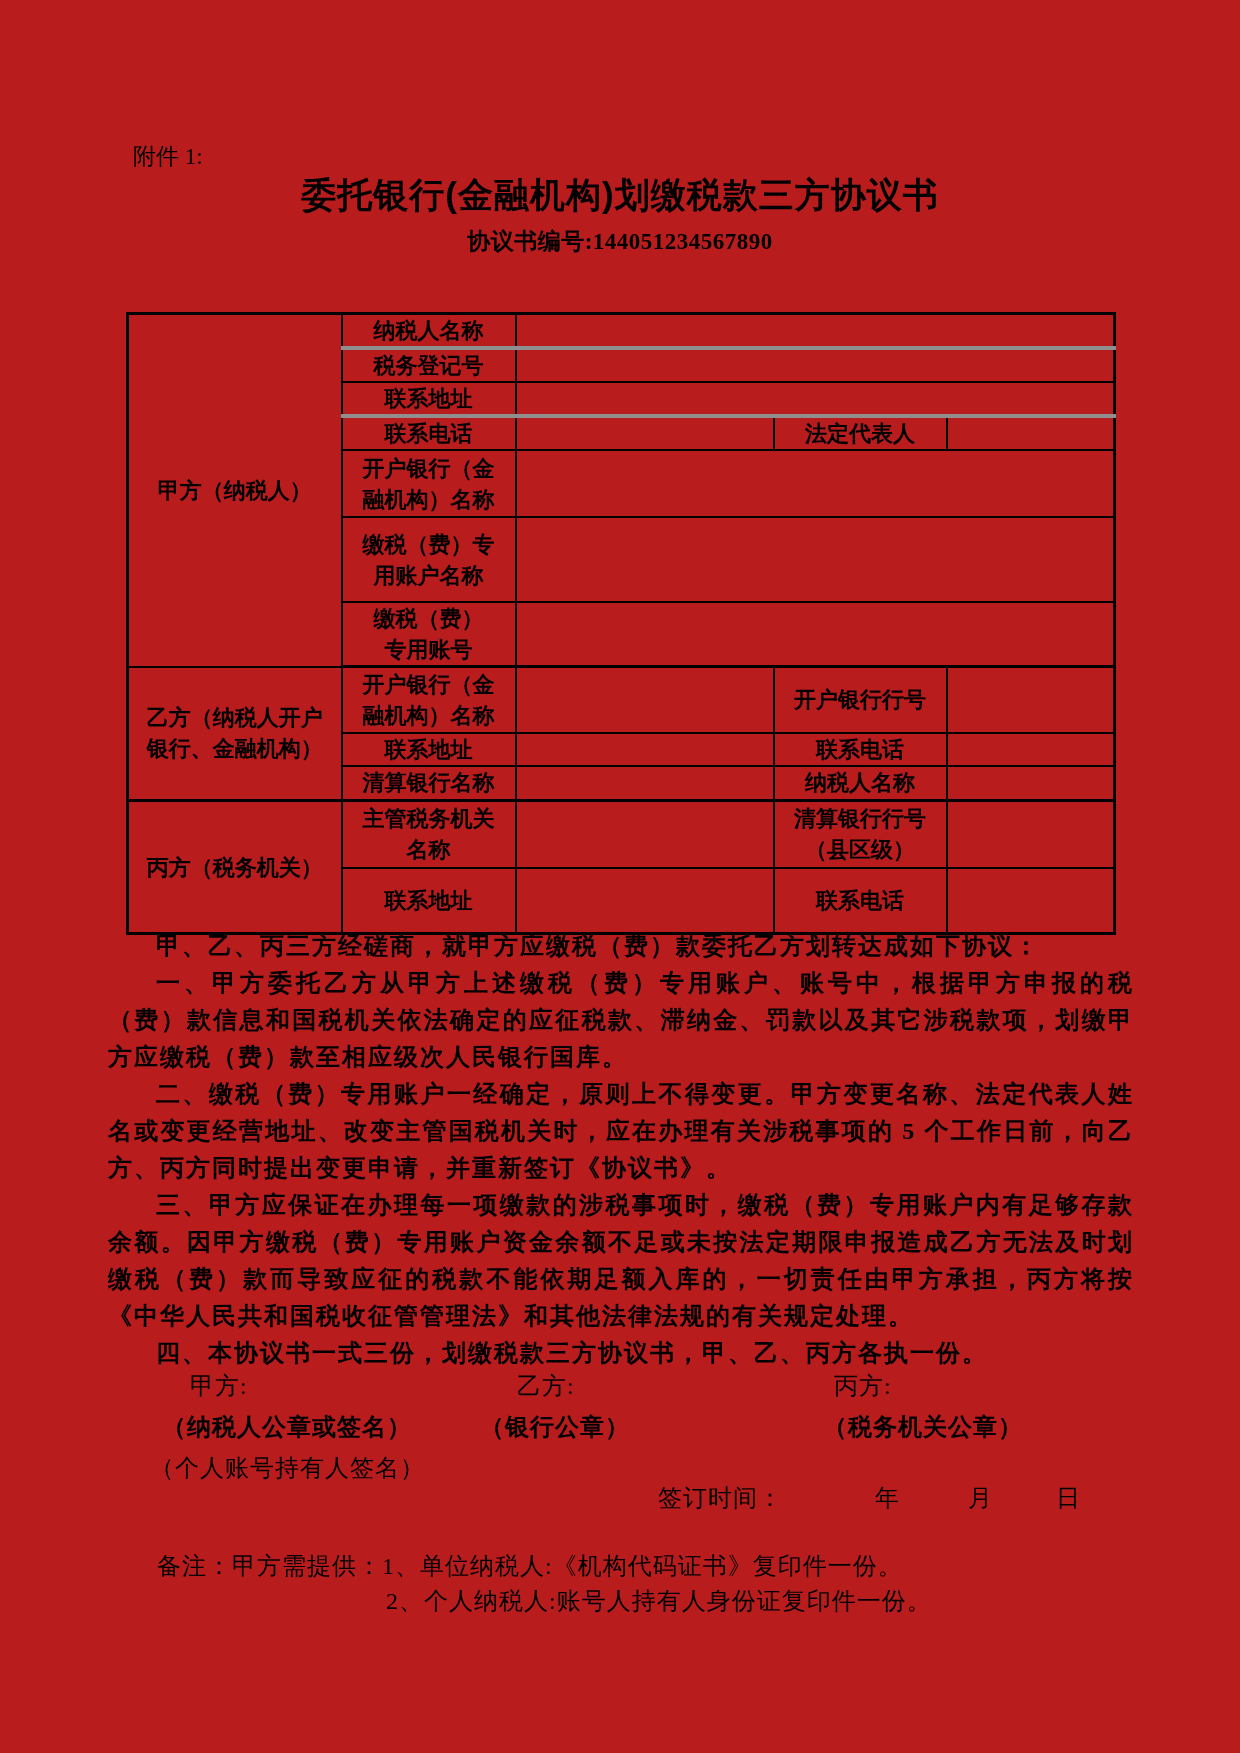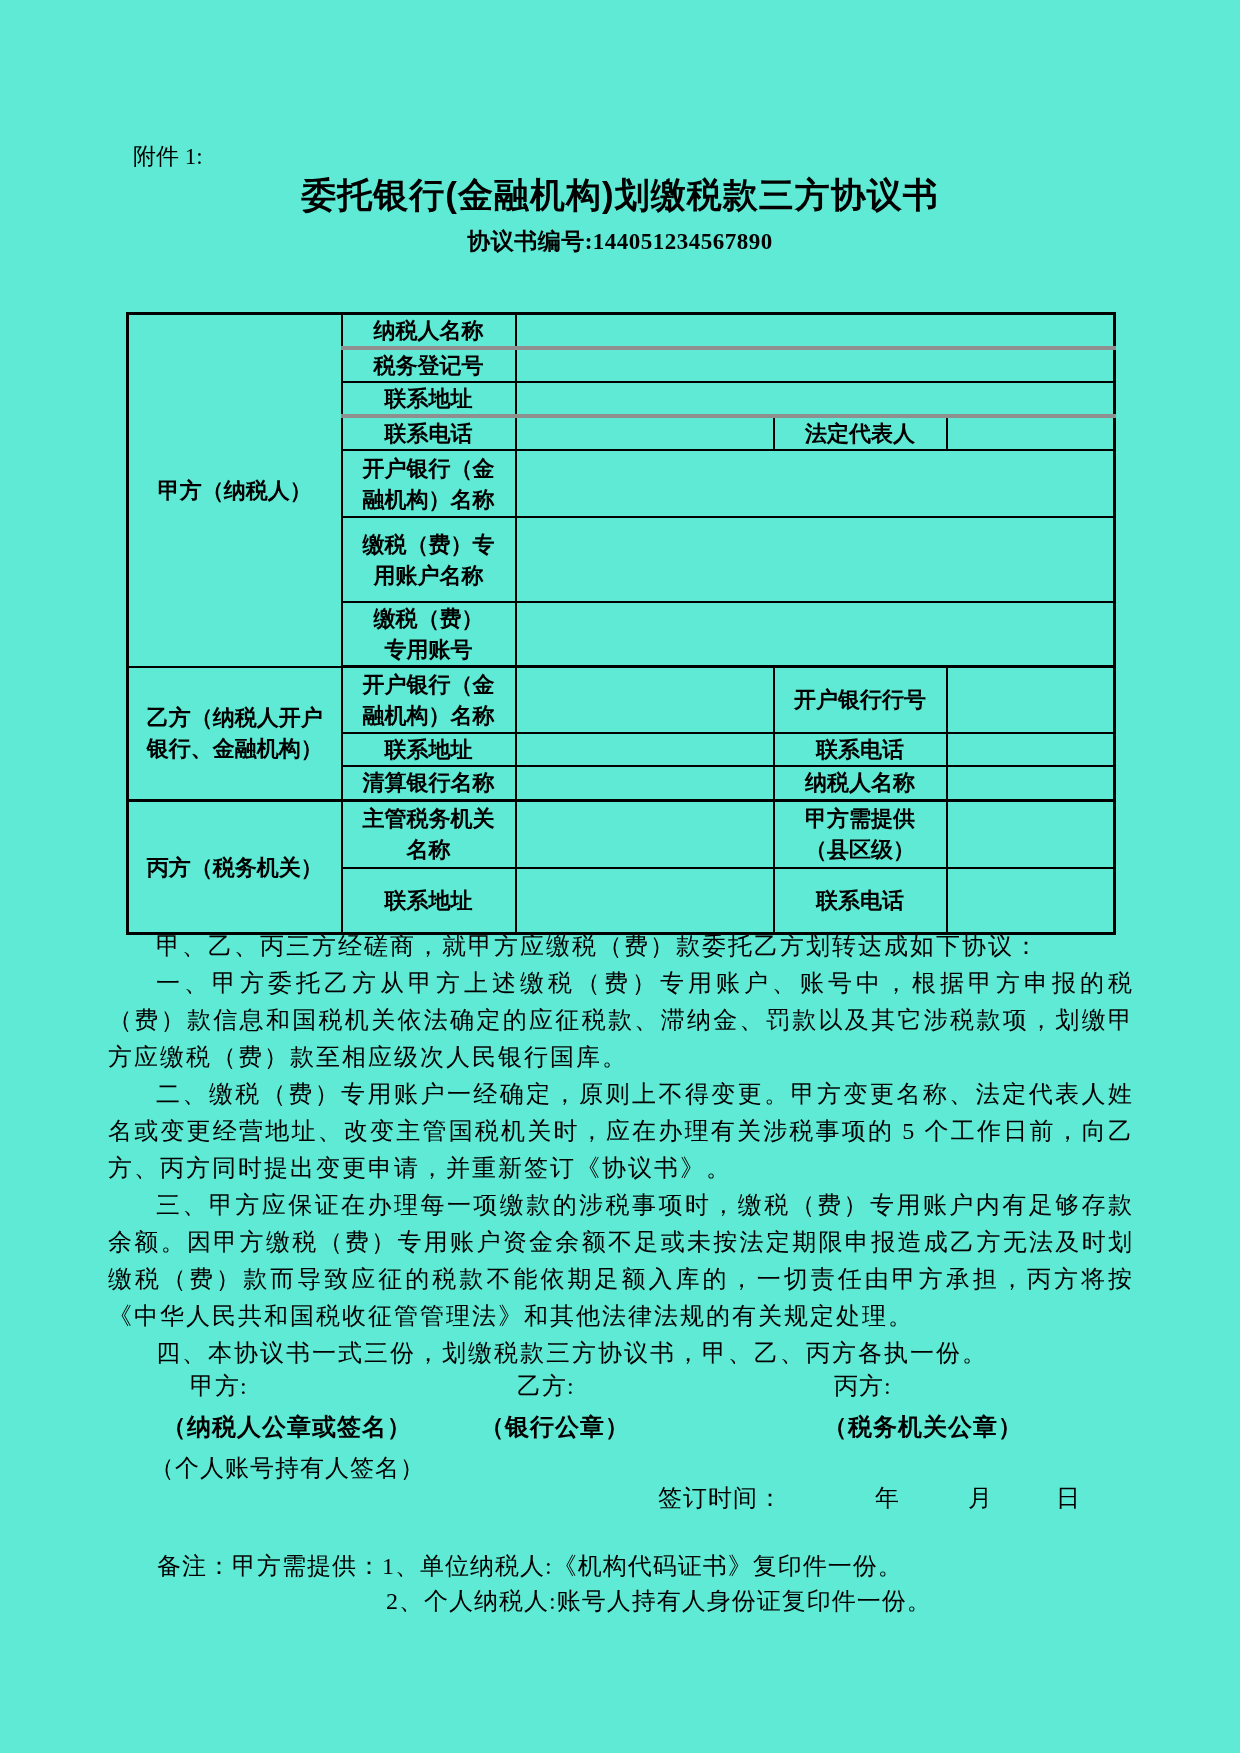--- a/index.html
+++ b/index.html
@@ -1,20 +1,20 @@
 <!DOCTYPE html>
 <html><head>
 <meta charset="utf-8">
 <style>
   html, body { margin: 0; padding: 0; background: #ffffff; }
   .page {
     position: relative;
     width: 1240px;
     height: 1753px;
-    background: #5eead4;
+    background: #b91c1c;
     color: #000000;
     font-family: "Liberation Serif", "DejaVu Serif", serif;
     overflow: hidden;
   }
   .attachment {
     position: absolute;
     left: 133px;
     top: 143px;
     font-size: 23px;
     line-height: 28px;
@@ -67,21 +67,21 @@
   .content {
     position: absolute;
     left: 108px;
     top: 928px;
     width: 1026px;
     font-size: 24px;
     line-height: 37px;
     letter-spacing: 2px;
     text-align: justify;
   }
-  .content p { margin: 0; text-indent: 2em; }
+  .content p { margin: 0; text-indent: 2em; font-weight: bold; }
   .abs-row { position: absolute; left: 0; top: 0; width: 100%; height: 32px; font-size: 24px; letter-spacing: 1px; }
   .abs-row span { position: absolute; white-space: nowrap; }
   .row-sign-labels { top: 1370px; padding-left: 40px; }
   .row-seal-notes  { top: 1411px; font-weight: bold; }
   .row-personal    { top: 1452px; }
   .row-sign-time   { top: 1482px; }
   .row-remark-1    { top: 1550px; padding-left: 22px; }
   .row-remark-2    { top: 1585px; }
 </style>
 </head>
@@ -160,21 +160,21 @@
         <td class="val"></td>
         <td>纳税人名称</td>
         <td class="val"></td>
       </tr>
 
       <tr style="height:67px">
         <td rowspan="2">丙方（税务机关）</td>
         <td>主管税务机关
 名称</td>
         <td class="val"></td>
-        <td>甲方需提供
+        <td>清算银行行号
 （县区级）</td>
         <td class="val"></td>
       </tr>
       <tr style="height:66px">
         <td>联系地址</td>
         <td class="val"></td>
         <td>联系电话</td>
         <td class="val"></td>
       </tr>
     </tbody>

